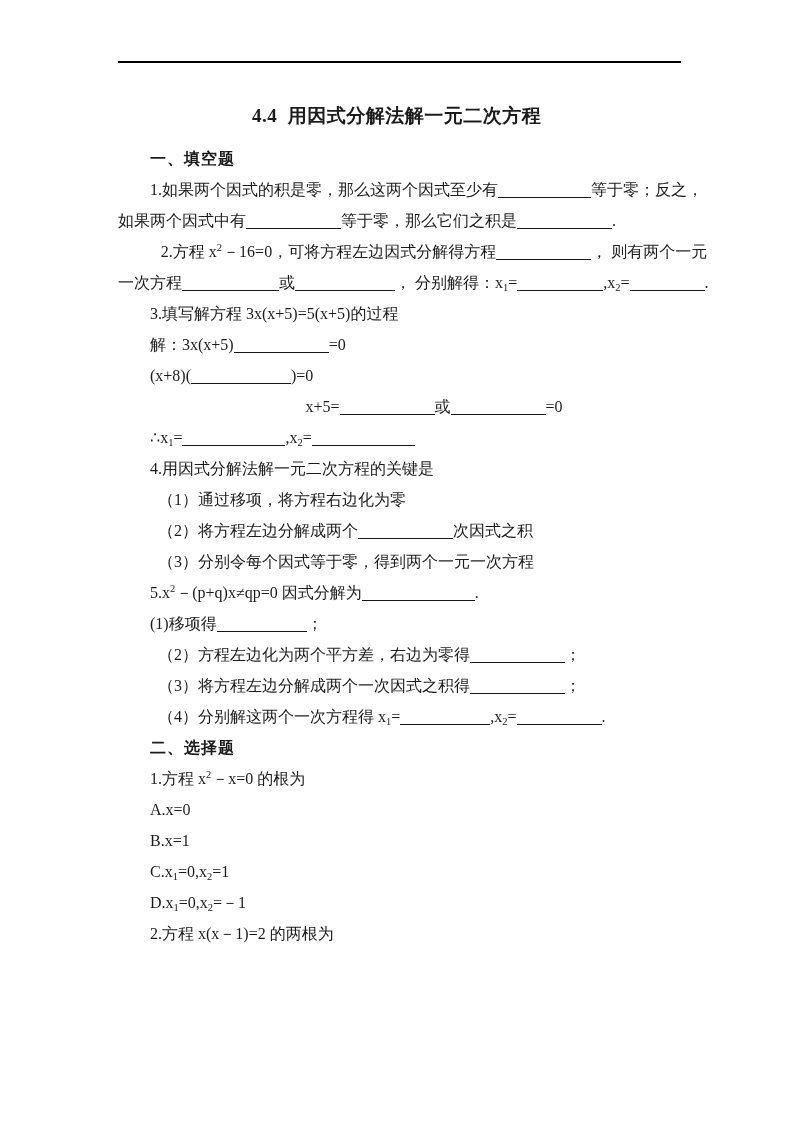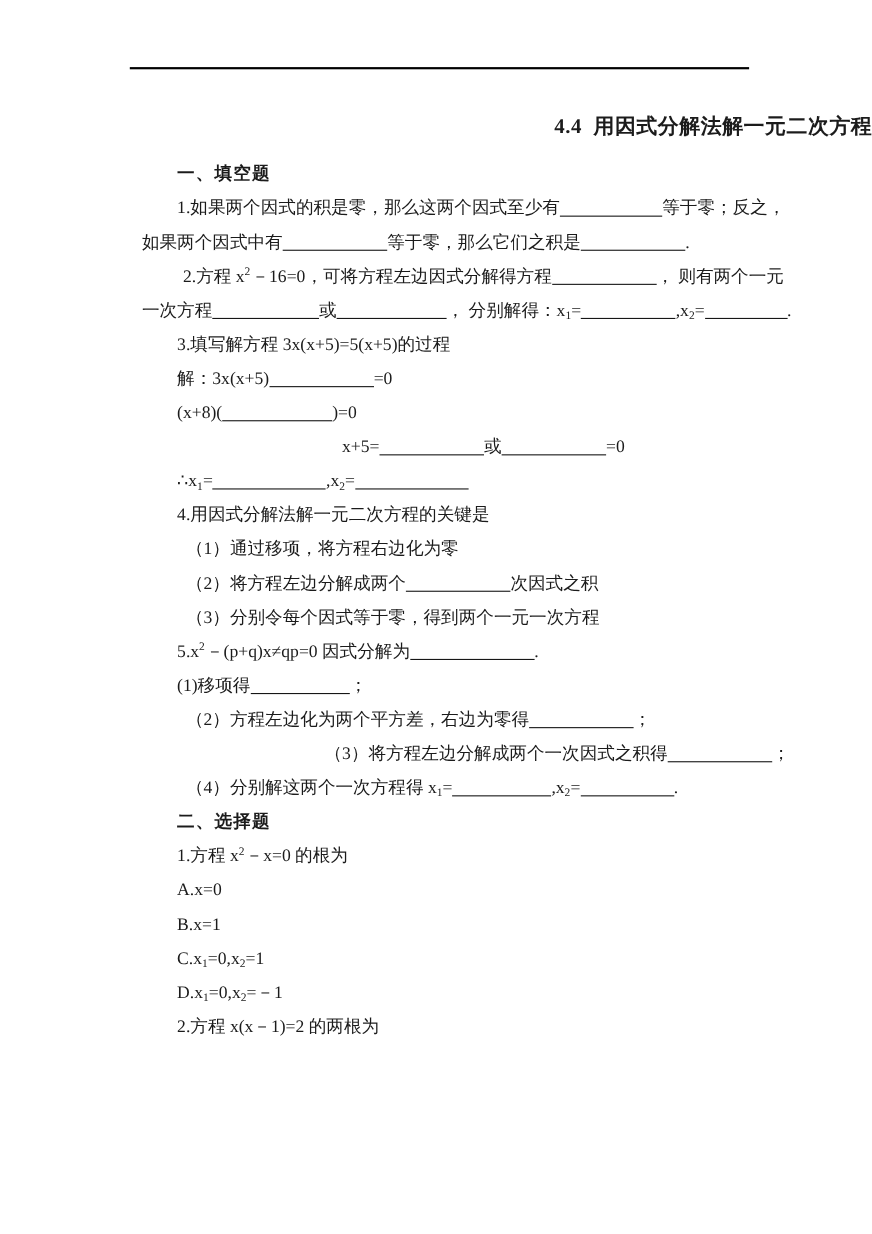--- a/index.html
+++ b/index.html
@@ -20,38 +20,37 @@
     height: 2px;
     background: #000000;
   }
   .doc-title {
     position: absolute;
     left: 0;
     right: 0;
     top: 100px;
     height: 32px;
     line-height: 32px;
-    text-align: right;
+    text-align: center;
     font-size: 19px;
     font-weight: bold;
     letter-spacing: 0.5px;
     white-space: pre;
   }
   .doc-body {
     position: absolute;
     left: 118px;
     top: 143px;
     width: 600px;
   }
   .line {
     height: 31px;
     line-height: 31px;
     font-size: 16px;
     white-space: nowrap;
-    margin-left: 11px;
   }
   .line.bold { font-weight: bold; letter-spacing: 1px; }
   .blank {
     display: inline-block;
     height: 15px;
     border-bottom: 1.6px solid #161616;
     vertical-align: -3px;
   }
   .line sup {
     font-size: 10.5px;
@@ -82,21 +81,21 @@
       <div class="line" style="padding-left: 32px;"><span>(x+8)(</span><span class="blank" style="width: 100px;"></span><span>)=0</span></div>
       <div class="line" style="padding-left: 32px; text-align: center;"><span>x+5=</span><span class="blank" style="width: 95px;"></span><span>或</span><span class="blank" style="width: 95px;"></span><span>=0</span></div>
       <div class="line" style="padding-left: 32px;"><span>∴x</span><sub>1</sub><span>=</span><span class="blank" style="width: 103px;"></span><span>,x</span><sub>2</sub><span>=</span><span class="blank" style="width: 103px;"></span></div>
       <div class="line" style="padding-left: 32px;"><span>4.用因式分解法解一元二次方程的关键是</span></div>
       <div class="line" style="padding-left: 40px;"><span>（1）通过移项，将方程右边化为零</span></div>
       <div class="line" style="padding-left: 40px;"><span>（2）将方程左边分解成两个</span><span class="blank" style="width: 95px;"></span><span>次因式之积</span></div>
       <div class="line" style="padding-left: 40px;"><span>（3）分别令每个因式等于零，得到两个一元一次方程</span></div>
       <div class="line" style="padding-left: 32px;"><span>5.x</span><sup>2</sup><span>－(p+q)x≠qp=0 因式分解为</span><span class="blank" style="width: 113px;"></span><span>.</span></div>
       <div class="line" style="padding-left: 32px;"><span>(1)移项得</span><span class="blank" style="width: 90px;"></span><span>；</span></div>
       <div class="line" style="padding-left: 40px;"><span>（2）方程左边化为两个平方差，右边为零得</span><span class="blank" style="width: 95px;"></span><span>；</span></div>
-      <div class="line" style="padding-left: 40px; text-align: right;"><span>（3）将方程左边分解成两个一次因式之积得</span><span class="blank" style="width: 95px;"></span><span>；</span></div>
+      <div class="line" style="padding-left: 40px;"><span>（3）将方程左边分解成两个一次因式之积得</span><span class="blank" style="width: 95px;"></span><span>；</span></div>
       <div class="line" style="padding-left: 40px;"><span>（4）分别解这两个一次方程得 x</span><sub>1</sub><span>=</span><span class="blank" style="width: 90px;"></span><span>,x</span><sub>2</sub><span>=</span><span class="blank" style="width: 85px;"></span><span>.</span></div>
       <div class="line bold" style="padding-left: 32px;"><span>二、选择题</span></div>
       <div class="line" style="padding-left: 32px;"><span>1.方程 x</span><sup>2</sup><span>－x=0 的根为</span></div>
       <div class="line" style="padding-left: 32px;"><span>A.x=0</span></div>
       <div class="line" style="padding-left: 32px;"><span>B.x=1</span></div>
       <div class="line" style="padding-left: 32px;"><span>C.x</span><sub>1</sub><span>=0,x</span><sub>2</sub><span>=1</span></div>
       <div class="line" style="padding-left: 32px;"><span>D.x</span><sub>1</sub><span>=0,x</span><sub>2</sub><span>=－1</span></div>
       <div class="line" style="padding-left: 32px;"><span>2.方程 x(x－1)=2 的两根为</span></div>
     </div>
 </div>

